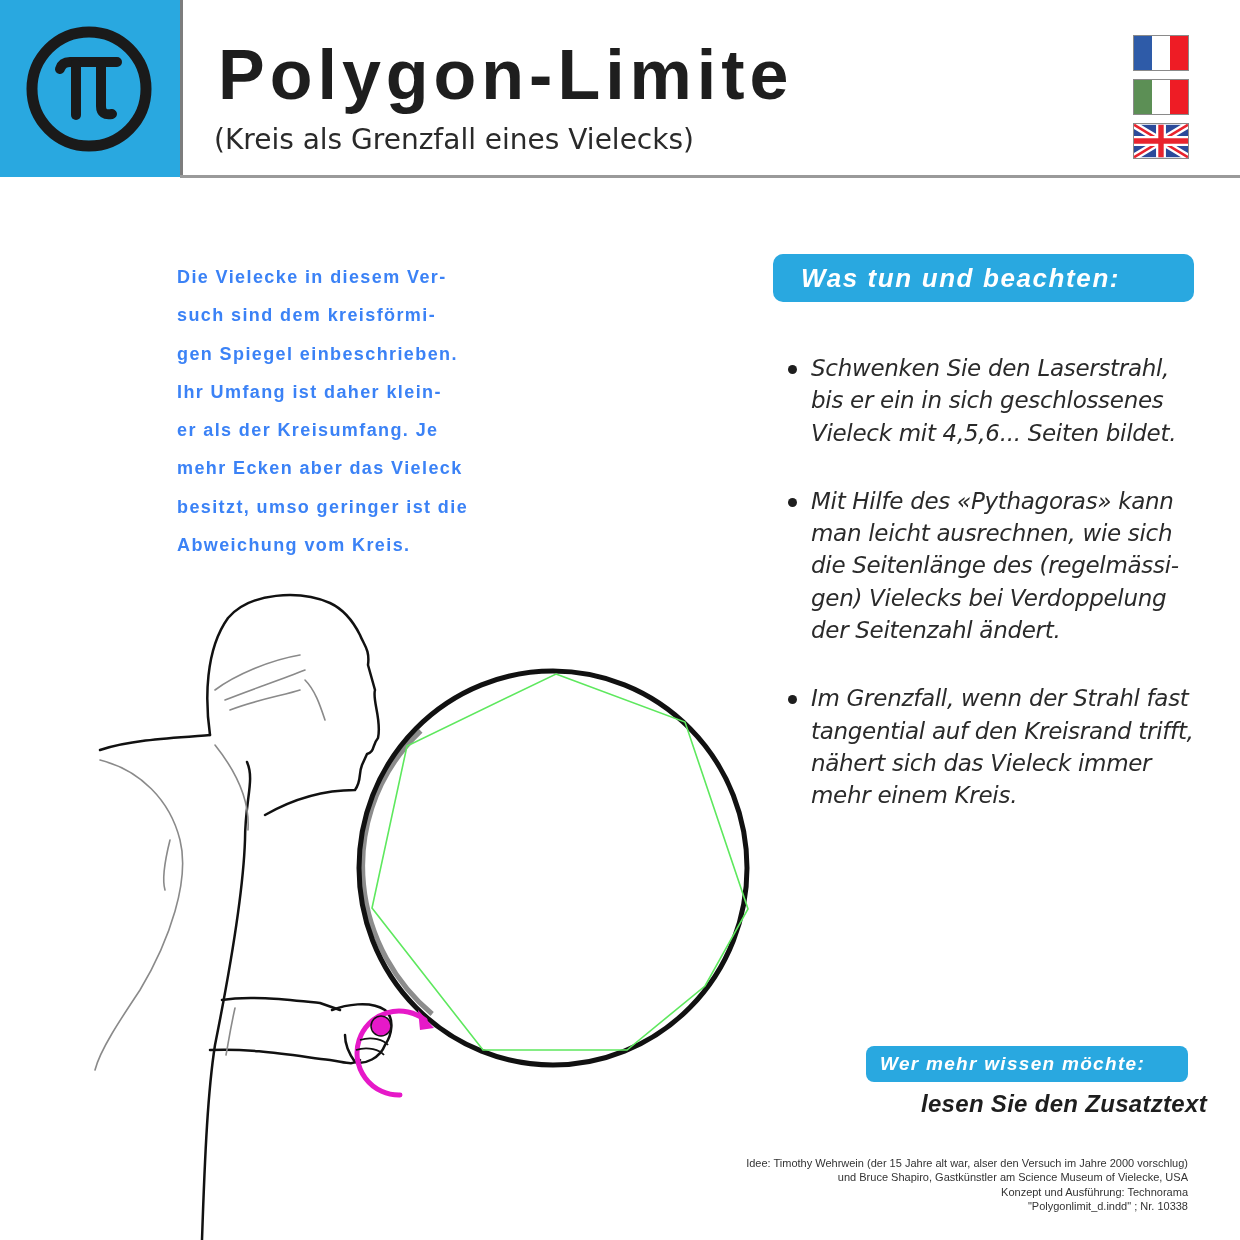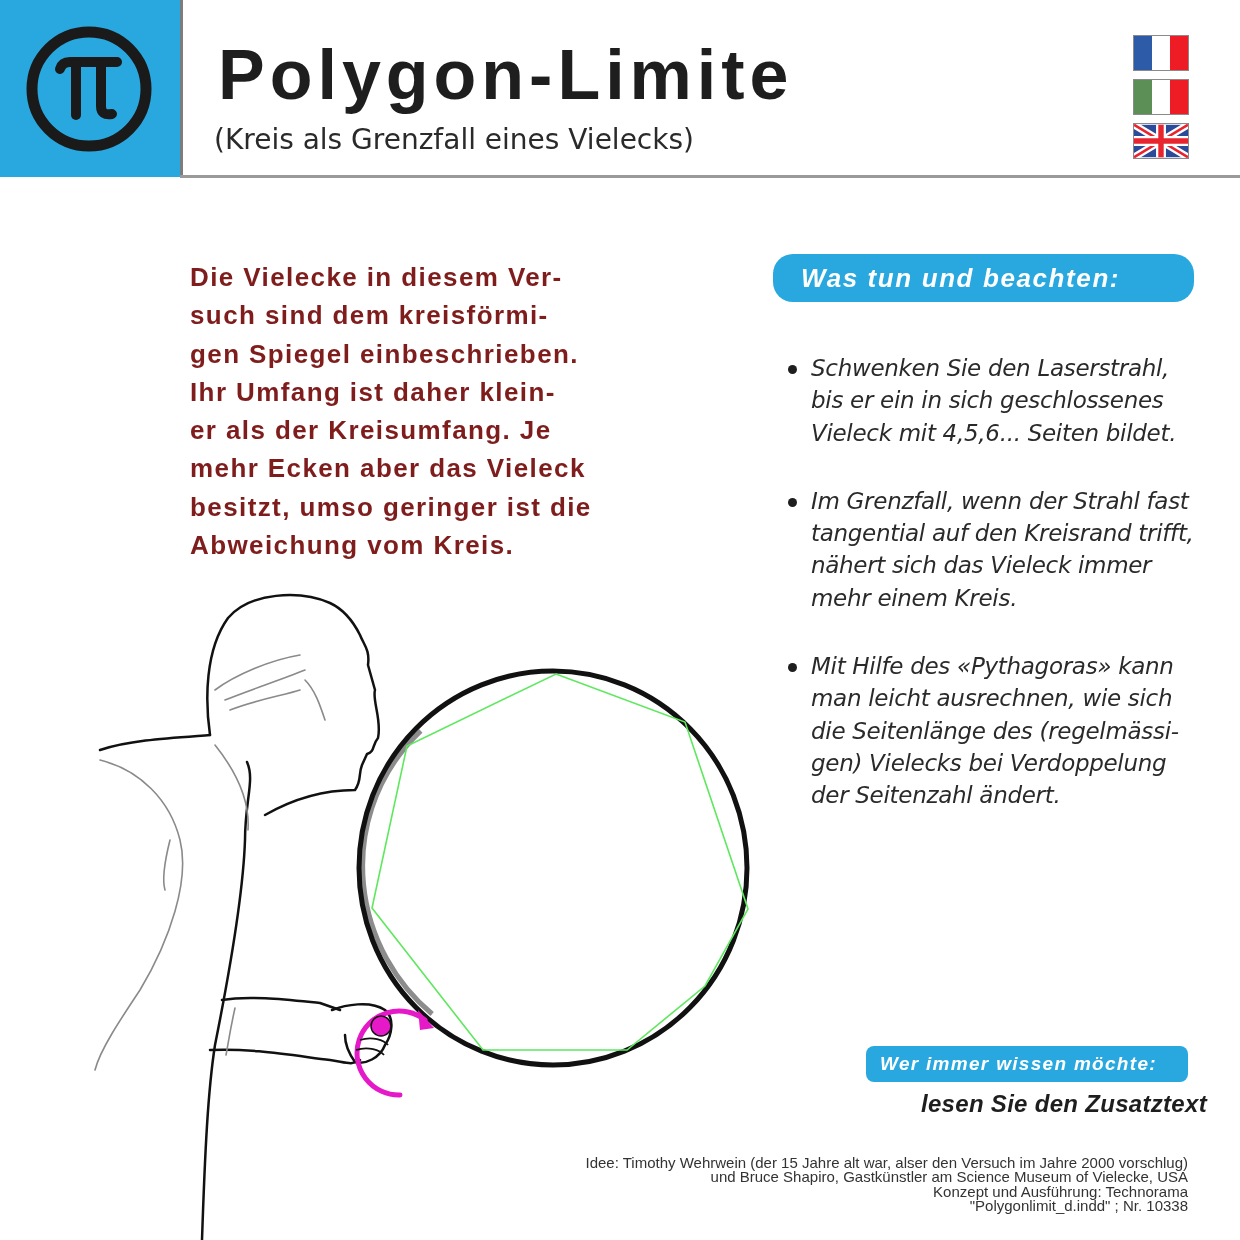--- a/index.html
+++ b/index.html
@@ -10,33 +10,33 @@
   .logo-box svg { position: absolute; left: 24px; top: 26px; }
   .header-line { position: absolute; left: 180px; top: 175px; width: 1060px; height: 3px; background: #9a9a9a; }
   .title { position: absolute; left: 218px; top: 40px; font-family: "Liberation Sans", sans-serif; font-weight: bold; font-size: 70px; letter-spacing: 5px; color: #1e1e1e; line-height: 1; }
   .subtitle { position: absolute; left: 214px; top: 126px; font-family: "DejaVu Sans", sans-serif; font-size: 28px; color: #2a2a2a; line-height: 1; }
 
   .flags { position: absolute; left: 1133px; top: 35px; width: 56px; }
   .flag { width: 54px; height: 34px; border: 1px solid #8a8a8a; margin-bottom: 8px; display: flex; overflow: hidden; cursor: pointer; }
   .flag .s { flex: 1; }
   .flag svg { display: block; }
 
-  .intro { position: absolute; left: 177px; top: 258px; width: 470px; font-family: "Liberation Sans", sans-serif; font-weight: bold; font-size: 26px; line-height: 38.3px; letter-spacing: 1.4px; color: #7f1d1d; white-space: pre-line; margin-left: 13px; }
+  .intro { position: absolute; left: 177px; top: 258px; width: 470px; font-family: "Liberation Sans", sans-serif; font-weight: bold; font-size: 18px; line-height: 38.3px; letter-spacing: 1.4px; color: #3b82f6; white-space: pre-line; }
 
-  .pill { position: absolute; background: #29a8e0; color: #ffffff; font-family: "Liberation Sans", sans-serif; font-weight: bold; font-style: italic; border-radius: 20px; }
+  .pill { position: absolute; background: #29a8e0; color: #ffffff; font-family: "Liberation Sans", sans-serif; font-weight: bold; font-style: italic; border-radius: 10px; }
   .pill-main { left: 773px; top: 254px; width: 421px; height: 48px; font-size: 26px; letter-spacing: 1.6px; line-height: 48px; text-indent: 28px; box-sizing: border-box; }
   .pill-more { left: 866px; top: 1046px; width: 322px; height: 36px; font-size: 19px; letter-spacing: 1.3px; line-height: 36px; text-indent: 14px; border-radius: 8px; }
 
   .bullets { position: absolute; left: 774px; top: 340px; width: 440px; margin: 12px; padding: 0; list-style: none; }
   .bullets li { position: relative; padding-left: 25px; font-family: "DejaVu Sans", sans-serif; font-style: italic; font-size: 23px; line-height: 32.3px; color: #2a2a2a; margin-bottom: 36px; white-space: pre-line; letter-spacing: -0.3px; }
   .bullets li .dot { position: absolute; left: 2px; top: 13px; width: 9px; height: 9px; border-radius: 50%; background: #1e1e1e; }
 
   .more-text { position: absolute; left: 921px; top: 1090px; font-family: "Liberation Sans", sans-serif; font-weight: bold; font-style: italic; font-size: 24px; color: #1e1e1e; letter-spacing: 0.3px; }
 
-  .credits { position: absolute; right: 52px; top: 1156px; text-align: right; font-family: "Liberation Sans", sans-serif; font-size: 15px; line-height: 14.3px; color: #333; }
+  .credits { position: absolute; right: 52px; top: 1156px; text-align: right; font-family: "Liberation Sans", sans-serif; font-size: 11px; line-height: 14.3px; color: #333; }
 
   .illustration { position: absolute; left: 80px; top: 580px; width: 700px; height: 660px; }
 </style>
 </head>
 <body>
 
 <div class="header">
   <div class="logo-box">
     <svg width="130" height="130" viewBox="0 0 130 130">
       <circle cx="65" cy="63" r="57" fill="none" stroke="#1a1a1a" stroke-width="11"></circle>
@@ -80,29 +80,29 @@
 mehr Ecken aber das Vieleck
 besitzt, umso geringer ist die
 Abweichung vom Kreis.</div>
 
 <div class="pill pill-main">Was tun und beachten:</div>
 
 <ul class="bullets">
   <li><span class="dot"></span><span>Schwenken Sie den Laserstrahl,
 bis er ein in sich geschlossenes
 Vieleck mit 4,5,6... Seiten bildet.</span></li>
-  <li><span class="dot"></span><span>Im Grenzfall, wenn der Strahl fast
-tangential auf den Kreisrand trifft,
-nähert sich das Vieleck immer
-mehr einem Kreis.</span></li>
   <li><span class="dot"></span><span>Mit Hilfe des «Pythagoras» kann
 man leicht ausrechnen, wie sich
 die Seitenlänge des (regelmässi-
 gen) Vielecks bei Verdoppelung
 der Seitenzahl ändert.</span></li>
+  <li><span class="dot"></span><span>Im Grenzfall, wenn der Strahl fast
+tangential auf den Kreisrand trifft,
+nähert sich das Vieleck immer
+mehr einem Kreis.</span></li>
 </ul>
 
 <div class="illustration">
   <svg width="700" height="660" viewBox="80 580 700 660">
 
     <g fill="none" stroke="#111" stroke-width="2.5" stroke-linejoin="round" stroke-linecap="round">
       <path d="M210 735 C 205 700, 205 650, 228 618 C 250 592, 300 590, 330 603 C 345 610, 355 625, 360 635 C 364 645, 370 650, 368 665 L 375 690 C 372 700, 382 720, 378 738 C 372 745, 375 752, 367 754 L 362 765 C 358 775, 362 780, 355 790 C 330 790, 300 795, 265 815"></path>
       <path d="M210 735 C 170 738, 130 740, 100 750"></path>
       <path d="M247 762 C 255 780, 245 800, 245 840 C 243 900, 228 980, 215 1045 C 208 1090, 205 1150, 202 1240" stroke-width="2.5"></path>
       <path d="M222 1000 C 250 995, 290 1000, 320 1003 L 340 1010"></path>
@@ -127,21 +127,21 @@
     <polygon points="556,674 685,722 748,909 705,986 627,1050 483,1050 372,908 407,746" fill="none" stroke="#5ee85e" stroke-width="1.6"></polygon>
 
     <path d="M 400 1095 A 42 42 0 1 1 425 1020" fill="none" stroke="#e619c8" stroke-width="5" stroke-linecap="round"></path>
     <polygon points="418,1010 434,1028 420,1030" fill="#e619c8"></polygon>
 
     <circle cx="381" cy="1026" r="10" fill="#e619c8" stroke="#111" stroke-width="1.5"></circle>
     <path d="M360 1040 C 372 1036, 384 1040, 388 1045 M356 1050 C 368 1046, 380 1050, 384 1055" fill="none" stroke="#111" stroke-width="1.8"></path>
   </svg>
 </div>
 
-<div class="pill pill-more">Wer immer wissen möchte:</div>
+<div class="pill pill-more">Wer mehr wissen möchte:</div>
 <div class="more-text">lesen Sie den Zusatztext</div>
 
 <div class="credits">
   <div>Idee: Timothy Wehrwein (der 15 Jahre alt war, alser den Versuch im Jahre 2000 vorschlug)</div>
   <div>und Bruce Shapiro, Gastkünstler am Science Museum of Vielecke, USA</div>
   <div>Konzept und Ausführung: Technorama</div>
   <div>"Polygonlimit_d.indd" ; Nr. 10338</div>
 </div>
 
 </body></html>

